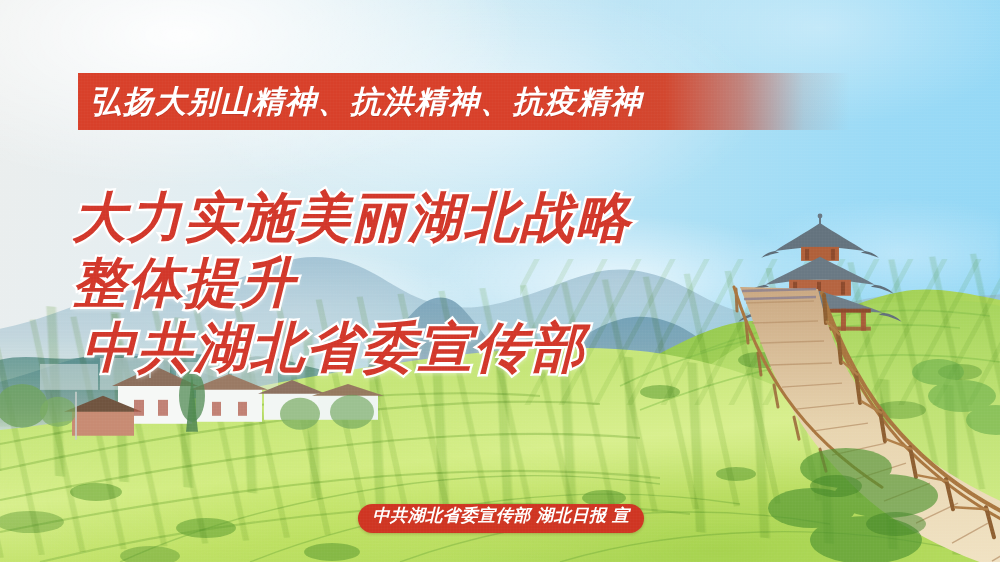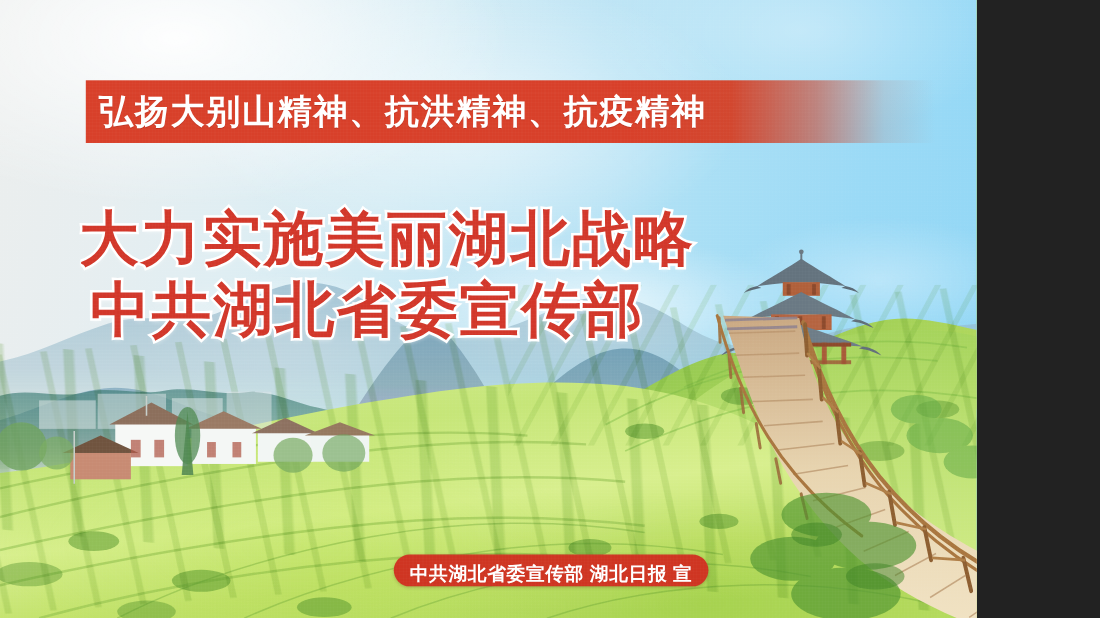--- a/index.html
+++ b/index.html
@@ -1,23 +1,24 @@
 <!DOCTYPE html>
 <html lang="zh"><head>
 <meta charset="utf-8">
 <title>Poster</title>
 <style>
   html,body{margin:0;padding:0;background:#222;}
   *{box-sizing:border-box;}
   .poster{
     position:relative;
-    width:888px;height:562px;
+    width:1000px;height:562px;
     overflow:hidden;
     font-family:"Liberation Sans","DejaVu Sans",sans-serif;
     background:#bef264;
+    font-style:italic;
   }
 
   
   .sky{
     position:absolute;inset:0;
     background:
       linear-gradient(105deg,
         #eceeed 0%,
         #e7eef0 14%,
         #dfeef3 26%,
@@ -156,21 +157,21 @@
       0 2px 5px rgba(255,255,255,.7);
   }
   .hl-line.indent{padding-left:10px;}
 
   
   .footer-pill{
     position:absolute;left:358px;top:504px;
     width:286px;height:29px;
     background:#cf3522;
     border-radius:15px;
-    display:flex;align-items:flex-end;justify-content:center;
+    display:flex;align-items:flex-start;justify-content:center;
     box-shadow:0 1px 3px rgba(90,20,10,.25);
   }
   .footer-text{
     color:#ffffff;
     font-size:17px;
     font-weight:700;
     letter-spacing:.6px;
     white-space:nowrap;
   }
 
@@ -531,20 +532,21 @@
       </g>
     </svg>
   </div>
 
   <div class="banner">
     <span class="banner-text">弘扬大别山精神、抗洪精神、抗疫精神</span>
   </div>
 
   <div class="headline">
     <div class="hl-line">大力实施美丽湖北战略</div>
+    <div class="hl-line">整体提升</div>
     <div class="hl-line indent">中共湖北省委宣传部</div>
   </div>
 
   <div class="footer-pill">
     <span class="footer-text">中共湖北省委宣传部 湖北日报 宣</span>
   </div>
 
   <div class="grain"></div>
 </div>
 

